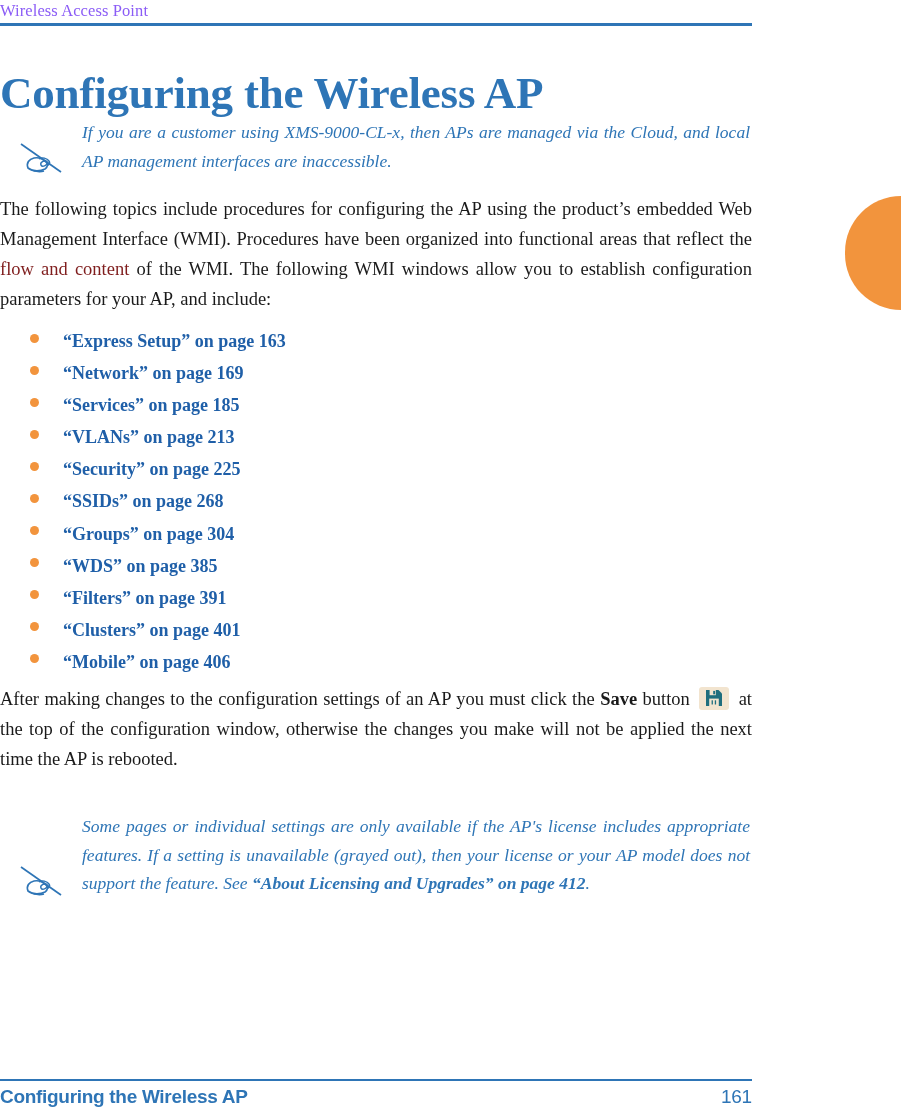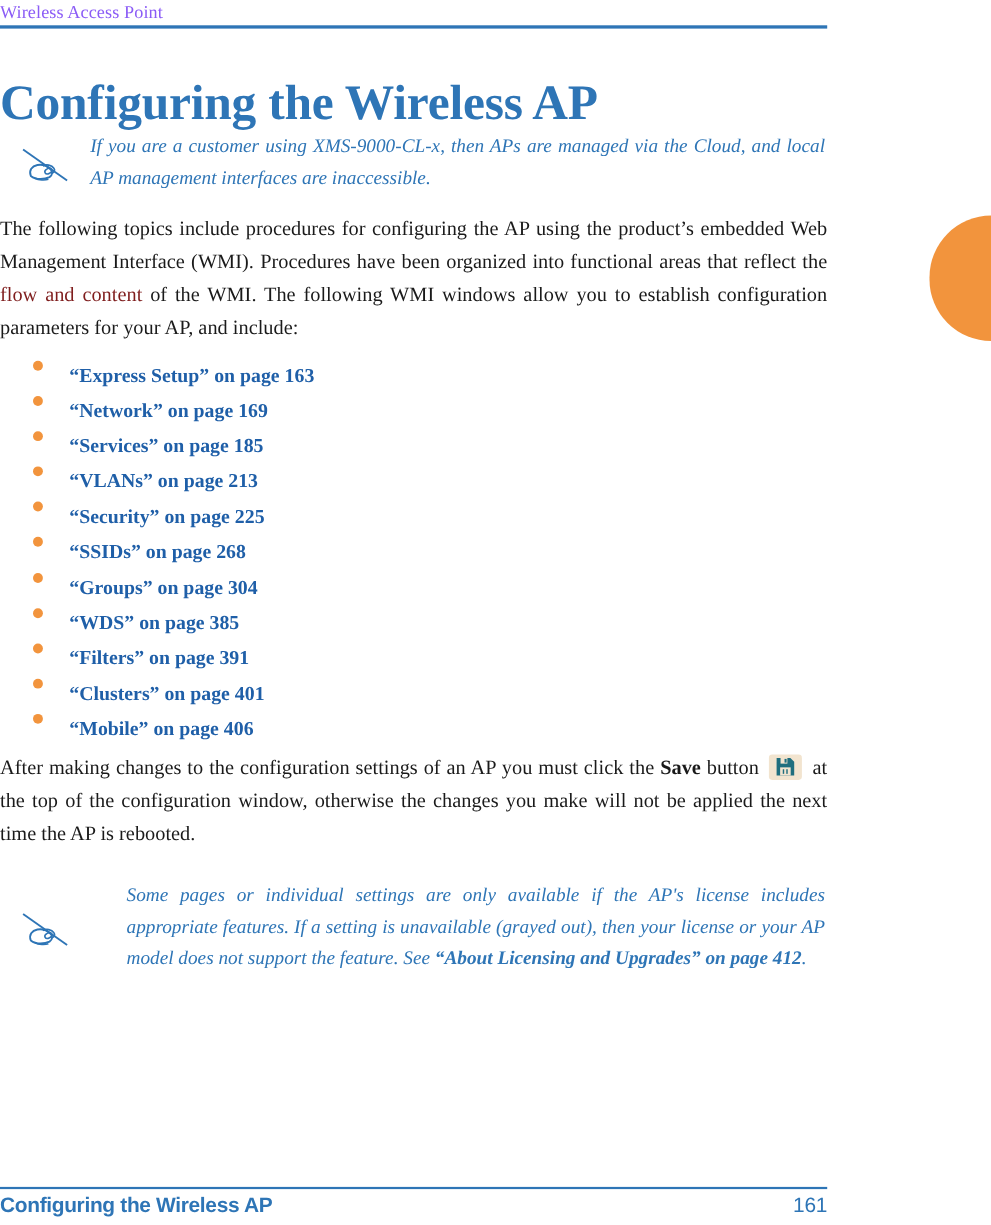--- a/index.html
+++ b/index.html
@@ -74,21 +74,21 @@
   .content {
     position: absolute;
     left: 0;
     top: 118px;
     width: 752px;
   }
 
   
   .note {
     display: flex;
-    align-items: center;
+    align-items: flex-end;
     margin: 0 0 2px 0;
   }
   .note-icon {
     flex: 0 0 auto;
     width: 82px;
     padding-top: 6px;
     display: flex;
     justify-content: center;
   }
   .note-icon svg { display: block; }
@@ -124,21 +124,21 @@
   }
 
   
   .bullets {
     list-style: none;
     margin: 17px 0 0 0;
     padding: 0;
   }
   .bullet-item {
     display: flex;
-    align-items: flex-start;
+    align-items: center;
     margin: 0 0 12.1px 0;
     padding-left: 30px;
   }
   .bullet-dot {
     flex: 0 0 auto;
     width: 9px;
     height: 9px;
     border-radius: 50%;
     background: #F2943D;
     margin-right: 24px;
@@ -283,21 +283,21 @@
 
     <p class="para after-list"><span>After making changes to the configuration settings of an AP you must click the </span><b>Save</b><span> button </span><span class="save-icon"><svg width="18" height="18" viewBox="0 0 18 18" xmlns="http://www.w3.org/2000/svg">
             <path d="M1 1 H13.5 L17 4.5 V17 H1 Z" fill="#1F6E7E"></path>
             <rect x="4.6" y="1" width="6.2" height="5.2" fill="#F2E4CF"></rect>
             <rect x="8.2" y="1.9" width="1.9" height="3.4" fill="#1F6E7E"></rect>
             <rect x="4.2" y="9.6" width="9.6" height="7.4" fill="#F2E4CF"></rect>
             <rect x="6.6" y="11.3" width="1.3" height="4.2" fill="#1F6E7E"></rect>
             <rect x="9.8" y="11.3" width="1.3" height="4.2" fill="#1F6E7E"></rect>
           </svg></span><span> at the top of the configuration window, otherwise the changes you make will not be applied the next time the AP is rebooted.</span></p>
 
-    <div class="note" style="margin-top:25px;gap:33px;">
+    <div class="note" style="margin-top:38px;">
       <div class="note-icon">
         <svg width="46" height="34" viewBox="0 0 46 34" fill="none" xmlns="http://www.w3.org/2000/svg">
           <line x1="3" y1="3" x2="43" y2="31" stroke="#2E75B6" stroke-width="1.7"></line>
           <path d="M10 27 C8 22, 11 18, 16 17 C21 16, 25 18, 28 21 C30 23, 30 26, 27 28 C23 30, 15 31, 10 27 Z" stroke="#2E75B6" stroke-width="1.7" fill="none"></path>
           <path d="M14 29 C17 31, 23 31, 26 30" stroke="#2E75B6" stroke-width="1.5" fill="none"></path>
           <path d="M21 18 C24 16, 29 17, 31 20 C32.5 22, 31 24, 29 24.5" stroke="#2E75B6" stroke-width="1.5" fill="none"></path>
           <ellipse cx="26" cy="22.5" rx="3.4" ry="2.3" transform="rotate(-28 26 22.5)" stroke="#2E75B6" stroke-width="1.4" fill="none"></ellipse>
         </svg>
       </div>
       <div class="note-body"><span>Some pages or individual settings are only available if the AP's license includes appropriate features. If a setting is unavailable (grayed out), then your license or your AP model does not support the feature. See </span><b>“About Licensing and Upgrades” on page 412</b><span>.</span></div>

